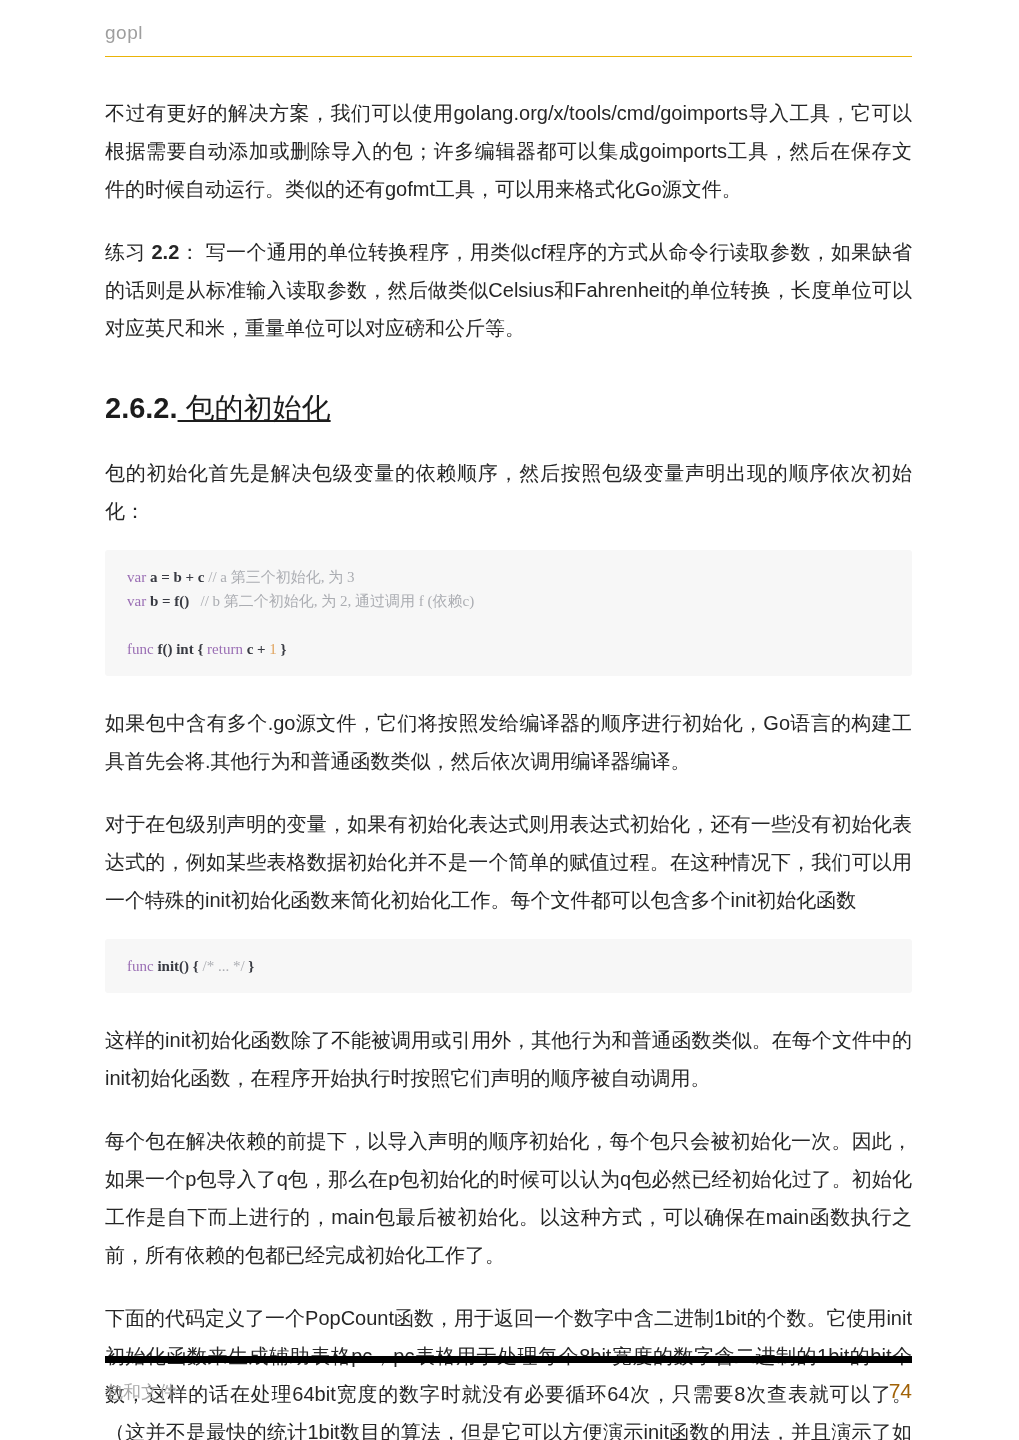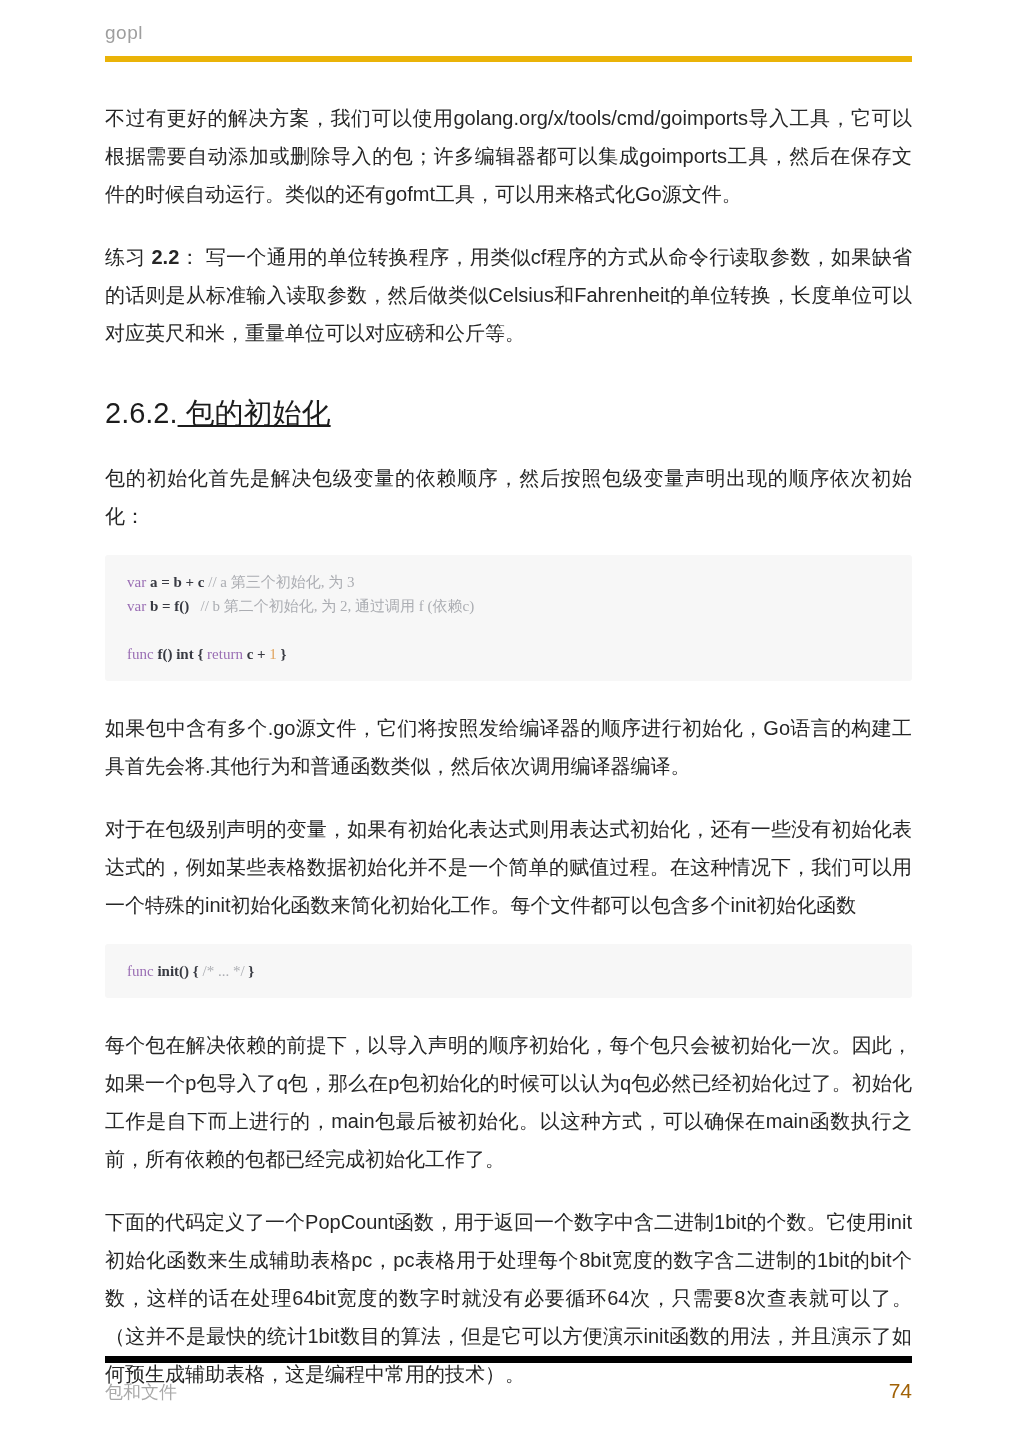--- a/index.html
+++ b/index.html
@@ -13,21 +13,21 @@
   }
   .page {
     position: relative;
     width: 1019px; height: 1440px;
     padding: 0 107px 0 105px;
   }
   
   .site-header {
     padding-top: 22px;
     padding-bottom: 12px;
-    border-bottom: 6px solid #eab308;
+    border-bottom: 1px solid #eab308;
   }
   .site-title {
     font-size: 19px;
     color: #9e9e9e;
     letter-spacing: 0.5px;
   }
   
   .para {
     margin-top: 25px;
     font-size: 20px;
@@ -37,21 +37,21 @@
   }
   .para:first-of-type { margin-top: 37px; }
   .para .b { font-weight: bold; }
   
   .section-heading {
     margin-top: 42px;
     margin-bottom: 10px;
     font-size: 29px;
     color: #1c1c1c;
   }
-  .section-heading .num { font-weight: normal; }
+  .section-heading .num { font-weight: bold; }
   .section-heading .ttl { font-weight: normal; text-decoration: underline; }
   
   .code-block {
     margin-top: 20px;
     margin-bottom: 28px;
     background: #f7f7f7;
     border-radius: 3px;
     padding: 15px 22px;
     font-family: Liberation Serif, serif;
     font-size: 15px;
@@ -102,20 +102,21 @@
     </div>
 
   <p class="para"><span>如果包中含有多个.go源文件，它们将按照发给编译器的顺序进行初始化，Go语言的构建工具首先会将.其他行为和普通函数类似，然后依次调用编译器编译。</span></p>
 
   <p class="para"><span>对于在包级别声明的变量，如果有初始化表达式则用表达式初始化，还有一些没有初始化表达式的，例如某些表格数据初始化并不是一个简单的赋值过程。在这种情况下，我们可以用一个特殊的init初始化函数来简化初始化工作。每个文件都可以包含多个init初始化函数</span></p>
 
   <div class="code-block">
       <div class="code-line"><span class="tok-kw">func </span><span class="tok-id">init() { </span><span class="tok-cmt">/* ... */</span><span class="tok-id"> }</span></div>
     </div>
 
+  <p class="para"><span>这样的init初始化函数除了不能被调用或引用外，其他行为和普通函数类似。在每个文件中的init初始化函数，在程序开始执行时按照它们声明的顺序被自动调用。</span></p>
 
   <p class="para"><span>每个包在解决依赖的前提下，以导入声明的顺序初始化，每个包只会被初始化一次。因此，如果一个p包导入了q包，那么在p包初始化的时候可以认为q包必然已经初始化过了。初始化工作是自下而上进行的，main包最后被初始化。以这种方式，可以确保在main函数执行之前，所有依赖的包都已经完成初始化工作了。</span></p>
 
   <p class="para"><span>下面的代码定义了一个PopCount函数，用于返回一个数字中含二进制1bit的个数。它使用init初始化函数来生成辅助表格pc，pc表格用于处理每个8bit宽度的数字含二进制的1bit的bit个数，这样的话在处理64bit宽度的数字时就没有必要循环64次，只需要8次查表就可以了。（这并不是最快的统计1bit数目的算法，但是它可以方便演示init函数的用法，并且演示了如何预生成辅助表格，这是编程中常用的技术）。</span></p>
 
   <div class="page-footer">
     <span class="footer-chapter">包和文件</span>
     <span class="footer-page">74</span>
   </div>
 

